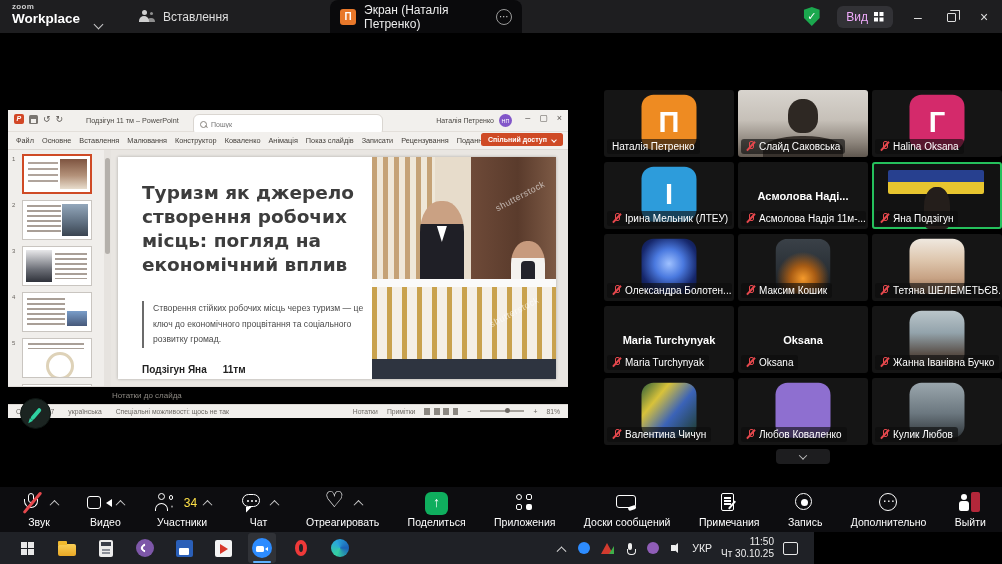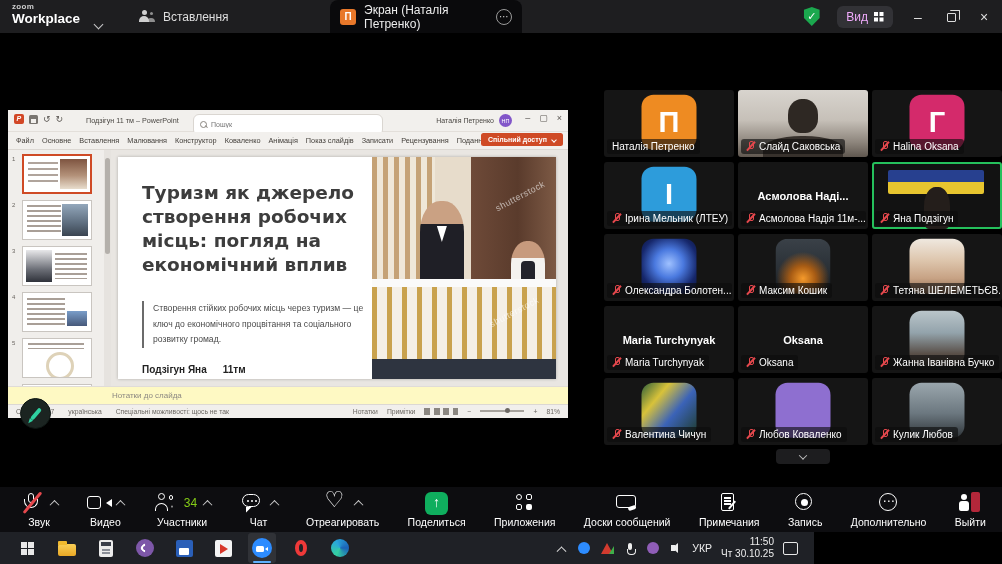--- a/index.html
+++ b/index.html
@@ -89,21 +89,21 @@
   .figm{position:absolute;left:26%;top:20%;width:44px;height:46%;background:linear-gradient(180deg,#caa183 0 22%,#1f1f26 22% 100%);border-radius:46% 46% 8% 8%/30% 30% 4% 4%}
   .figm::after{content:"";position:absolute;left:50%;top:24%;transform:translateX(-50%);width:10px;height:16px;background:#fff;clip-path:polygon(0 0,100% 0,50% 100%)}
   .figw{position:absolute;right:6%;top:38%;width:34px;height:34%;background:linear-gradient(180deg,#c79a7d 0 22%,#f4f2ef 22% 100%);border-radius:46% 46% 10% 10%/30% 30% 5% 5%}
   .figw::after{content:"";position:absolute;left:50%;bottom:0;transform:translateX(-50%);width:14px;height:74%;background:#23232b;border-radius:4px 4px 0 0}
   .desk{position:absolute;left:0;bottom:9%;width:100%;height:33%;background:repeating-linear-gradient(90deg,#c9a24e 0 5px,#f4efe6 5px 15px)}
   .desk::before{content:"";position:absolute;left:0;top:-7px;width:100%;height:8px;background:#fafafa}
   .band{position:absolute;left:0;bottom:0;width:100%;height:9%;background:#2e3440}
   .wm{position:absolute;color:rgba(255,255,255,.6);font-size:9px;transform:rotate(-28deg);letter-spacing:.5px}
   .wm1{right:8px;top:34px}
   .wm2{right:14px;top:150px}
-  .pnotes{height:18px;background:#fef9c3;border-top:1px solid #e0dcd8;font-size:8px;color:#8c8882;display:flex;align-items:center;padding-left:104px}
+  .pnotes{height:18px;background:#000000;border-top:1px solid #e0dcd8;font-size:8px;color:#8c8882;display:flex;align-items:center;padding-left:104px}
   .pstatus{height:13px;background:#f1efec;border-top:1px solid #dcd8d3;display:flex;align-items:center;gap:14px;padding:0 8px;font-size:6.8px;color:#6b6762}
   .pright{margin-left:auto;display:flex;align-items:center;gap:9px}
   .vics{width:34px;height:7px;background:repeating-linear-gradient(90deg,#8a8680 0 6px,transparent 6px 9.5px)}
   .zline{display:inline-block;width:44px;height:1.5px;background:#a6a29c;position:relative;vertical-align:middle}
   .zline::after{content:"";position:absolute;left:55%;top:-2px;width:5px;height:5px;background:#6b6762;border-radius:50%}
 
   
   .pencil{position:absolute;left:20px;top:365px;width:31px;height:31px;border-radius:50%;background:#1b2421;border:1px solid #0d1512;display:flex;align-items:center;justify-content:center}
   .pic{width:4px;height:14px;background:#2fd0a0;border-radius:2px;transform:rotate(40deg);position:relative}
   .pic::after{content:"";position:absolute;bottom:-5px;left:0;border-left:2px solid transparent;border-right:2px solid transparent;border-top:5px solid #2fd0a0}
@@ -133,21 +133,21 @@
   .pav.photo-valentyna{background:linear-gradient(130deg,#2d5f3a 0%,#d8c23a 28%,#3b63b8 58%,#1d3a24 100%)}
   .pav.photo-kulyk{background:linear-gradient(180deg,#9aa6ad 0%,#6c7880 55%,#2e3438 100%)}
   .morebtn{position:absolute;left:776px;top:416px;width:54px;height:15px;background:#1d1d1f;border-radius:4px;display:flex;align-items:center;justify-content:center}
   .morebtn .chev{width:6px;height:6px;border-color:#bdbdbd;transform:rotate(225deg) translate(1px,1px)}
 
   
   .toolbar{position:absolute;left:0;top:487px;width:1002px;height:45px;background:#0d0d10;display:flex;align-items:center;justify-content:space-between;padding:0 16px 0 20px}
   .tbbtn{display:flex;flex-direction:column;align-items:center;gap:1px;color:#fff}
   .iconrow{display:flex;align-items:center;gap:7px;height:24px}
   .tblabel{font-size:10.5px;color:#fff;white-space:nowrap}
-  .tbadge{font-size:12px;color:#84cc16}
+  .tbadge{font-size:12px;color:#fde047}
   .tbico{position:relative;width:24px;height:22px;display:block}
   .tbico .p1,.tbico .p2,.tbico .p3{position:absolute;display:none}
   .tbico.icon-mic .p1{display:block;left:8px;top:1px;width:6px;height:10px;border:1.6px solid #fff;border-radius:4px}
   .tbico.icon-mic .p2{display:block;left:4px;top:7px;width:14px;height:9px;border:1.6px solid #fff;border-top:none;border-radius:0 0 8px 8px}
   .tbico.icon-mic .p3{display:block;left:11px;top:-3px;width:2.5px;height:27px;background:#e5484d;transform:rotate(40deg);border-radius:2px}
   .tbico.icon-video .p1{display:block;left:1px;top:4px;width:14px;height:13px;border:1.7px solid #fff;border-radius:3px}
   .tbico.icon-video .p2{display:block;left:16px;top:7px;width:0;height:0;border:4px solid transparent;border-right:6px solid #fff}
   .tbico.icon-users .p1{display:block;left:5px;top:1px;width:7px;height:7px;border:1.6px solid #fff;border-radius:50%}
   .tbico.icon-users .p2{display:block;left:2px;top:11px;width:13px;height:8px;border:1.6px solid #fff;border-bottom:none;border-radius:7px 7px 0 0}
   .tbico.icon-users .p3{display:block;left:16px;top:3px;width:4.5px;height:4.5px;border:1.5px solid #fff;border-radius:50%;box-shadow:1px 9px 0 -1.5px #fff}

